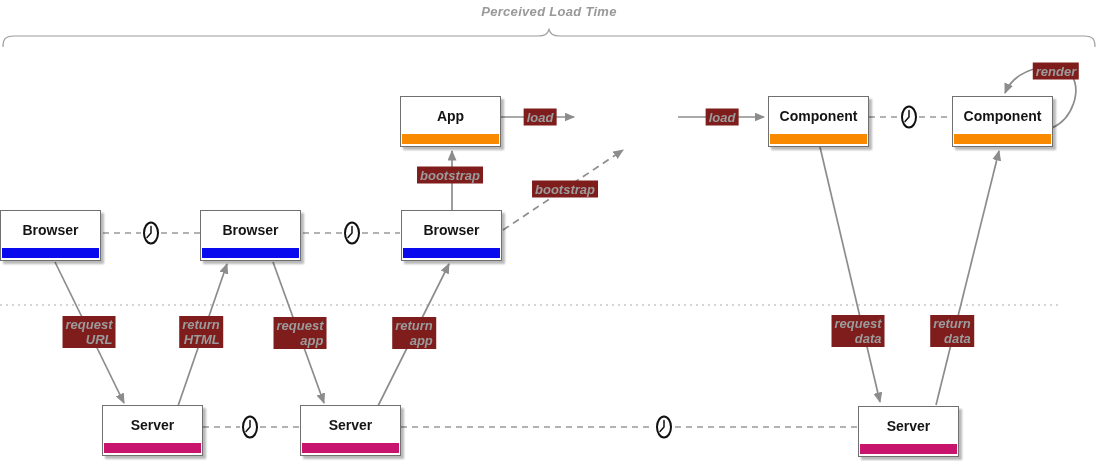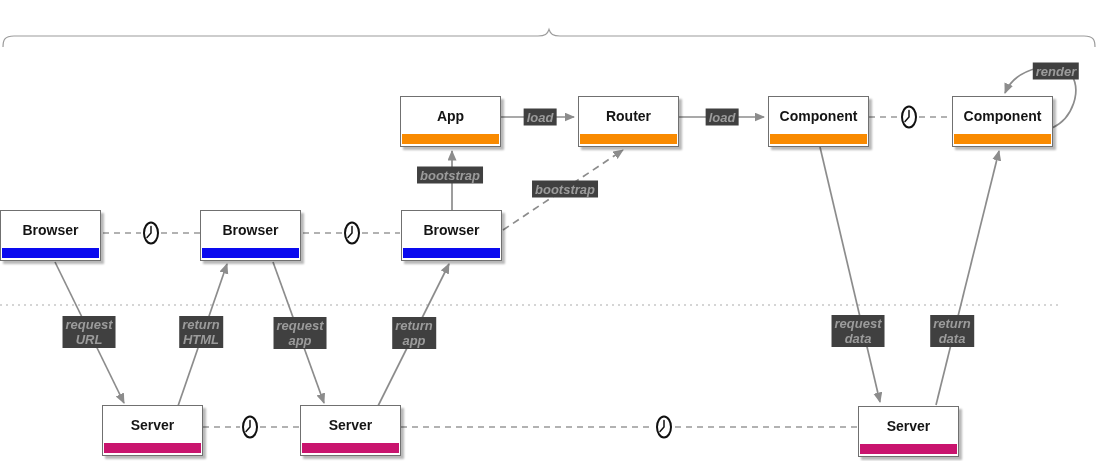--- a/index.html
+++ b/index.html
@@ -9,24 +9,24 @@
   .title{position:absolute;top:4px;left:0;width:100%;text-align:center;z-index:3;
          font:italic 700 13px/16px "Liberation Sans",sans-serif;color:#999;letter-spacing:.3px;}
   .node{position:absolute;width:101px;height:51px;background:#fff;box-sizing:border-box;
         border:1px solid #707070;box-shadow:3px 3px 2px rgba(0,0,0,.28);
         display:flex;align-items:center;justify-content:center;z-index:2;}
   .nlabel{font:700 14px "Liberation Sans",sans-serif;color:#141414;margin-bottom:11px;}
   .bar{position:absolute;left:1px;right:1px;bottom:2px;height:10px;}
   .bar-module{background:var(--module_bar,#F98A00);}
   .bar-browser{background:var(--browser_bar,#0A0AEF);}
   .bar-server{background:var(--server_bar,#C9146E);}
-  .elabel{position:absolute;transform:translate(-50%,-50%);z-index:3;background:#404040;
+  .elabel{position:absolute;transform:translate(-50%,-50%);z-index:3;background:#7f1d1d;
           color:var(--label_text,#9B9B9B);font:italic 700 13px/15px "Liberation Sans",sans-serif;
           text-align:center;padding:1px 3px;white-space:nowrap;}
-  .elabel .l{display:block;}
+  .elabel .l{display:block;text-align:right;}
 </style>
 </head>
 <body>
 
 <div id="stage">
 
   <svg id="wires" width="1098" height="461" viewBox="0 0 1098 461">
     <defs>
       <marker id="arr" markerWidth="12" markerHeight="10" refX="9.5" refY="4.5" orient="auto" markerUnits="userSpaceOnUse">
         <path d="M0,0 L10.5,4.5 L0,9 Z" fill="#8C8C8C"></path>
@@ -65,27 +65,24 @@
       <path d="M1038,68 C1021,72 1010,81 1005,93" marker-end="url(#arr)"></path>
     </g>
 
     <use href="#clockg" transform="translate(151,233)"></use>
     <use href="#clockg" transform="translate(352,233)"></use>
     <use href="#clockg" transform="translate(909,117)"></use>
     <use href="#clockg" transform="translate(250,427)"></use>
     <use href="#clockg" transform="translate(664,427)"></use>
   </svg>
 
+  <div class="title">Perceived Load Time</div>
 
   <div class="node" style="left:400px;top:96px">
     <span class="nlabel">App</span>
-    <span class="bar bar-module"></span>
-  </div>
-  <div class="node" style="left:578px;top:96px">
-    <span class="nlabel">Router</span>
     <span class="bar bar-module"></span>
   </div>
   <div class="node" style="left:768px;top:96px">
     <span class="nlabel">Component</span>
     <span class="bar bar-module"></span>
   </div>
   <div class="node" style="left:952px;top:96px">
     <span class="nlabel">Component</span>
     <span class="bar bar-module"></span>
   </div>

